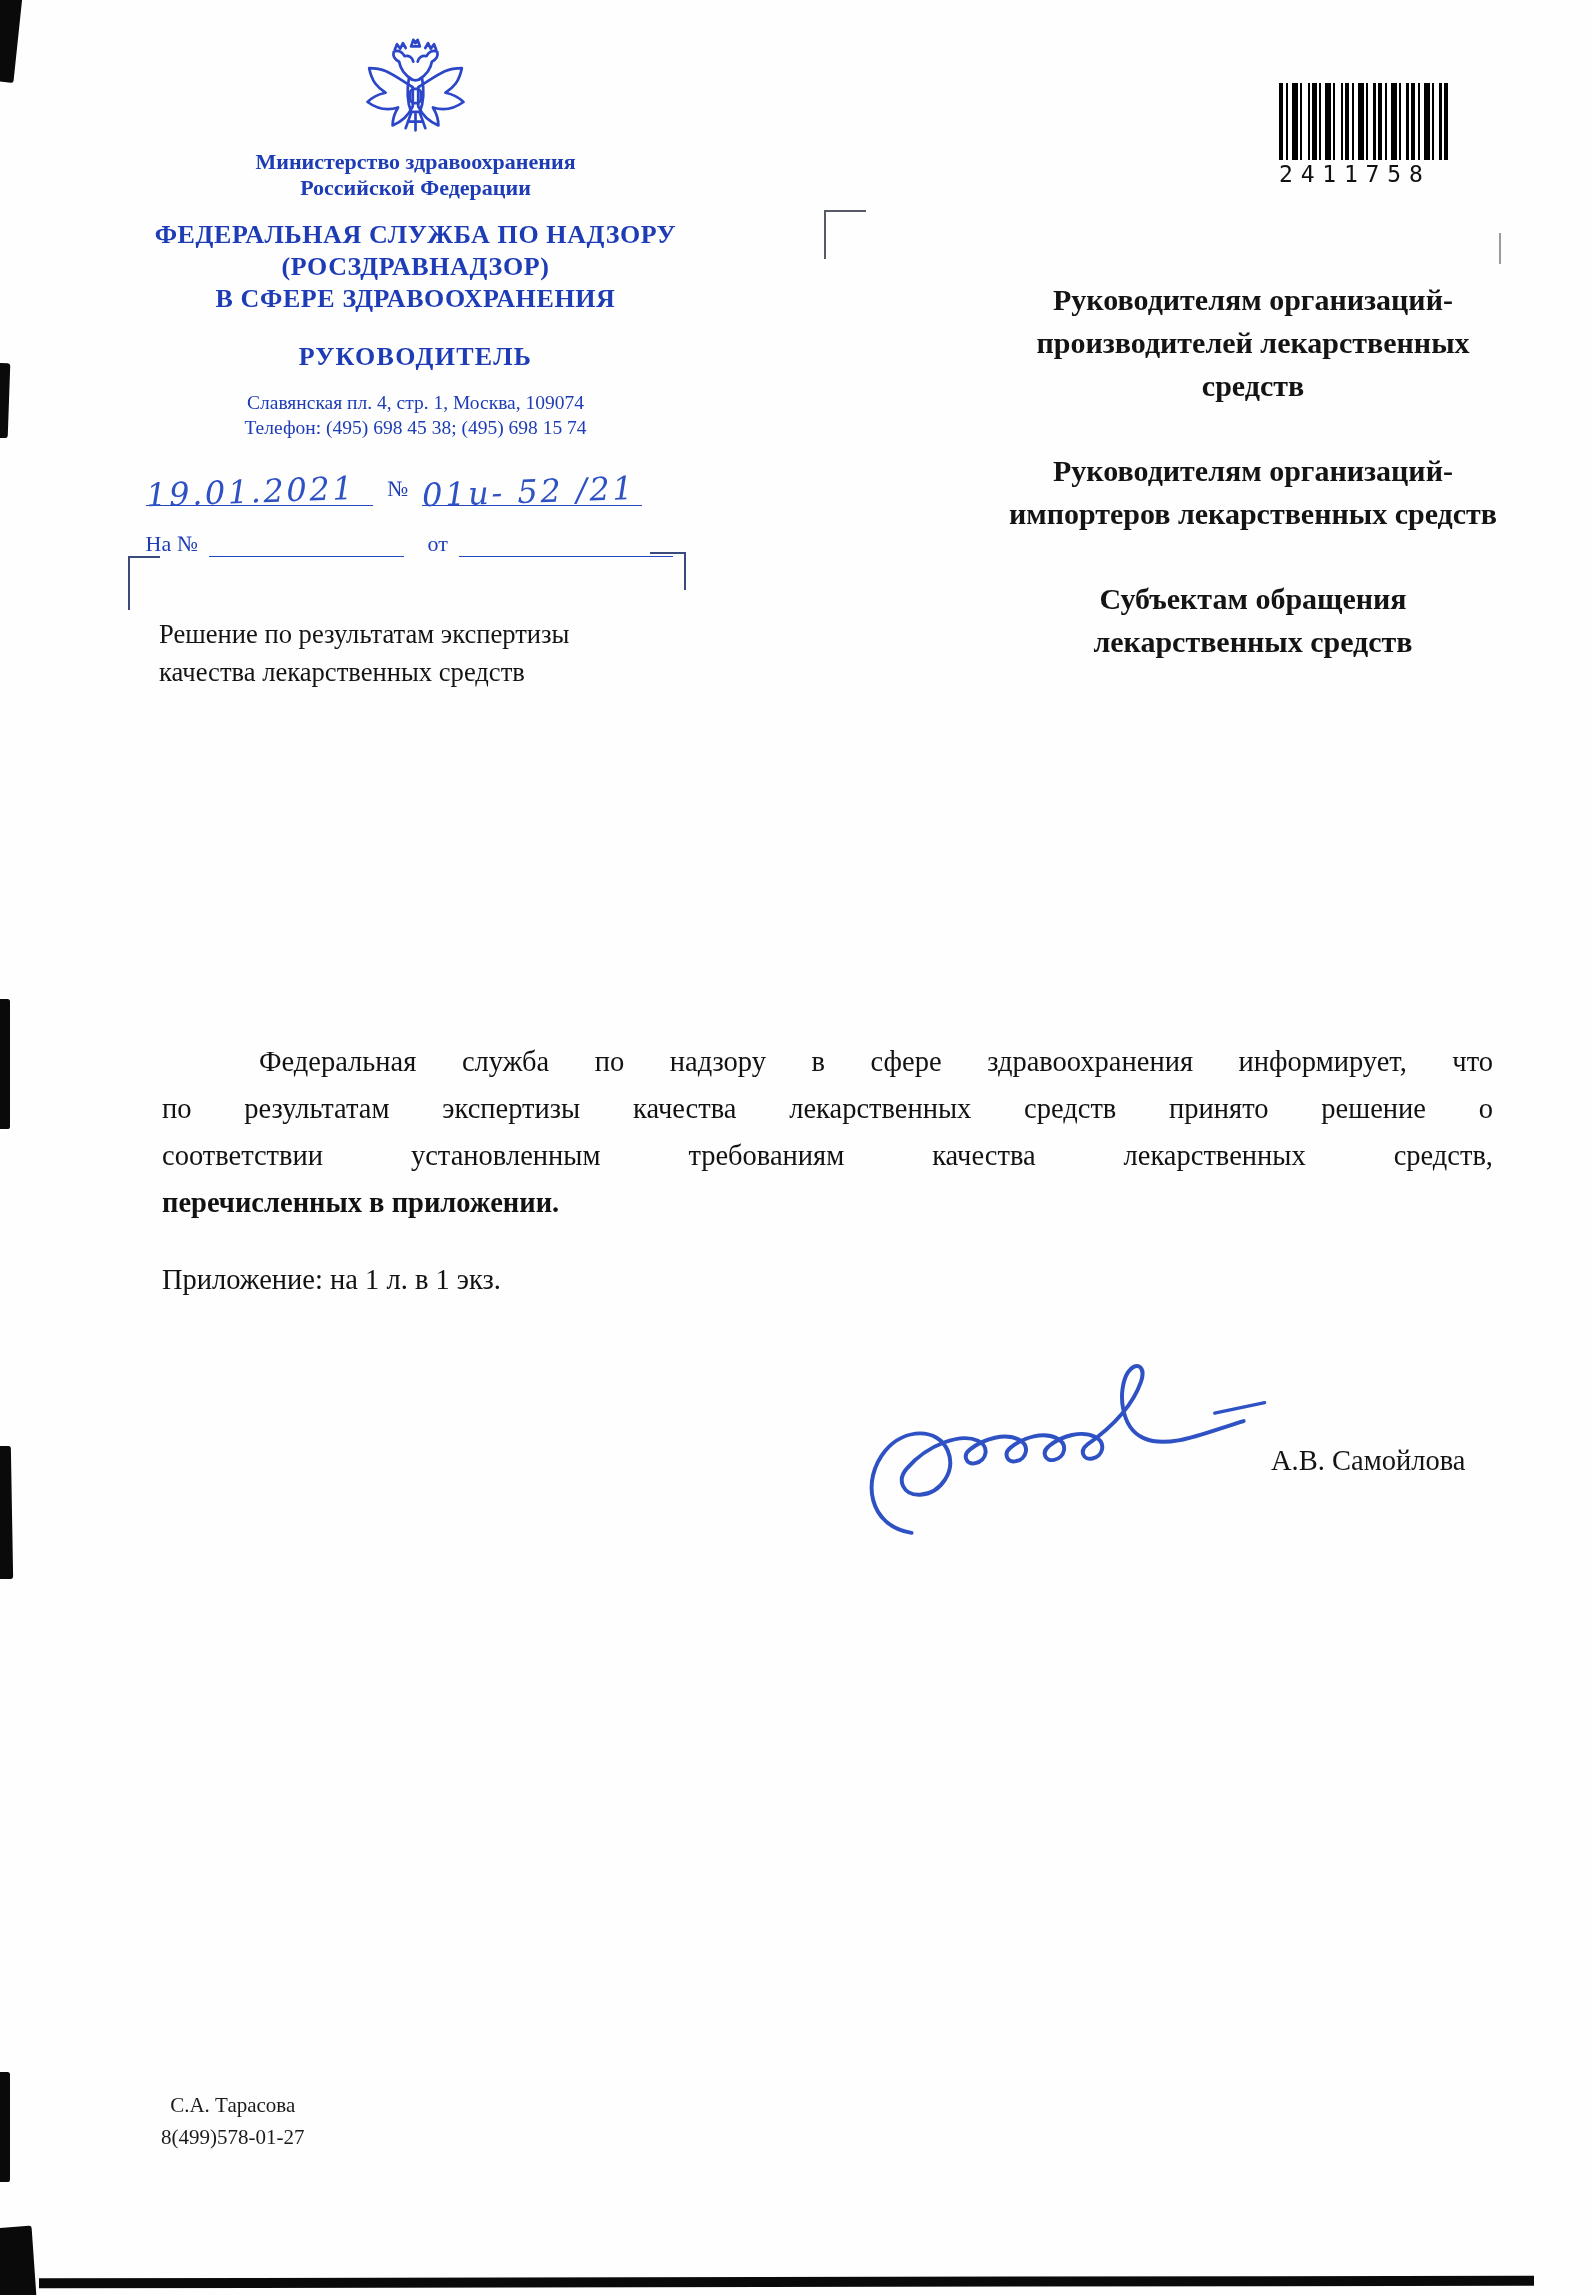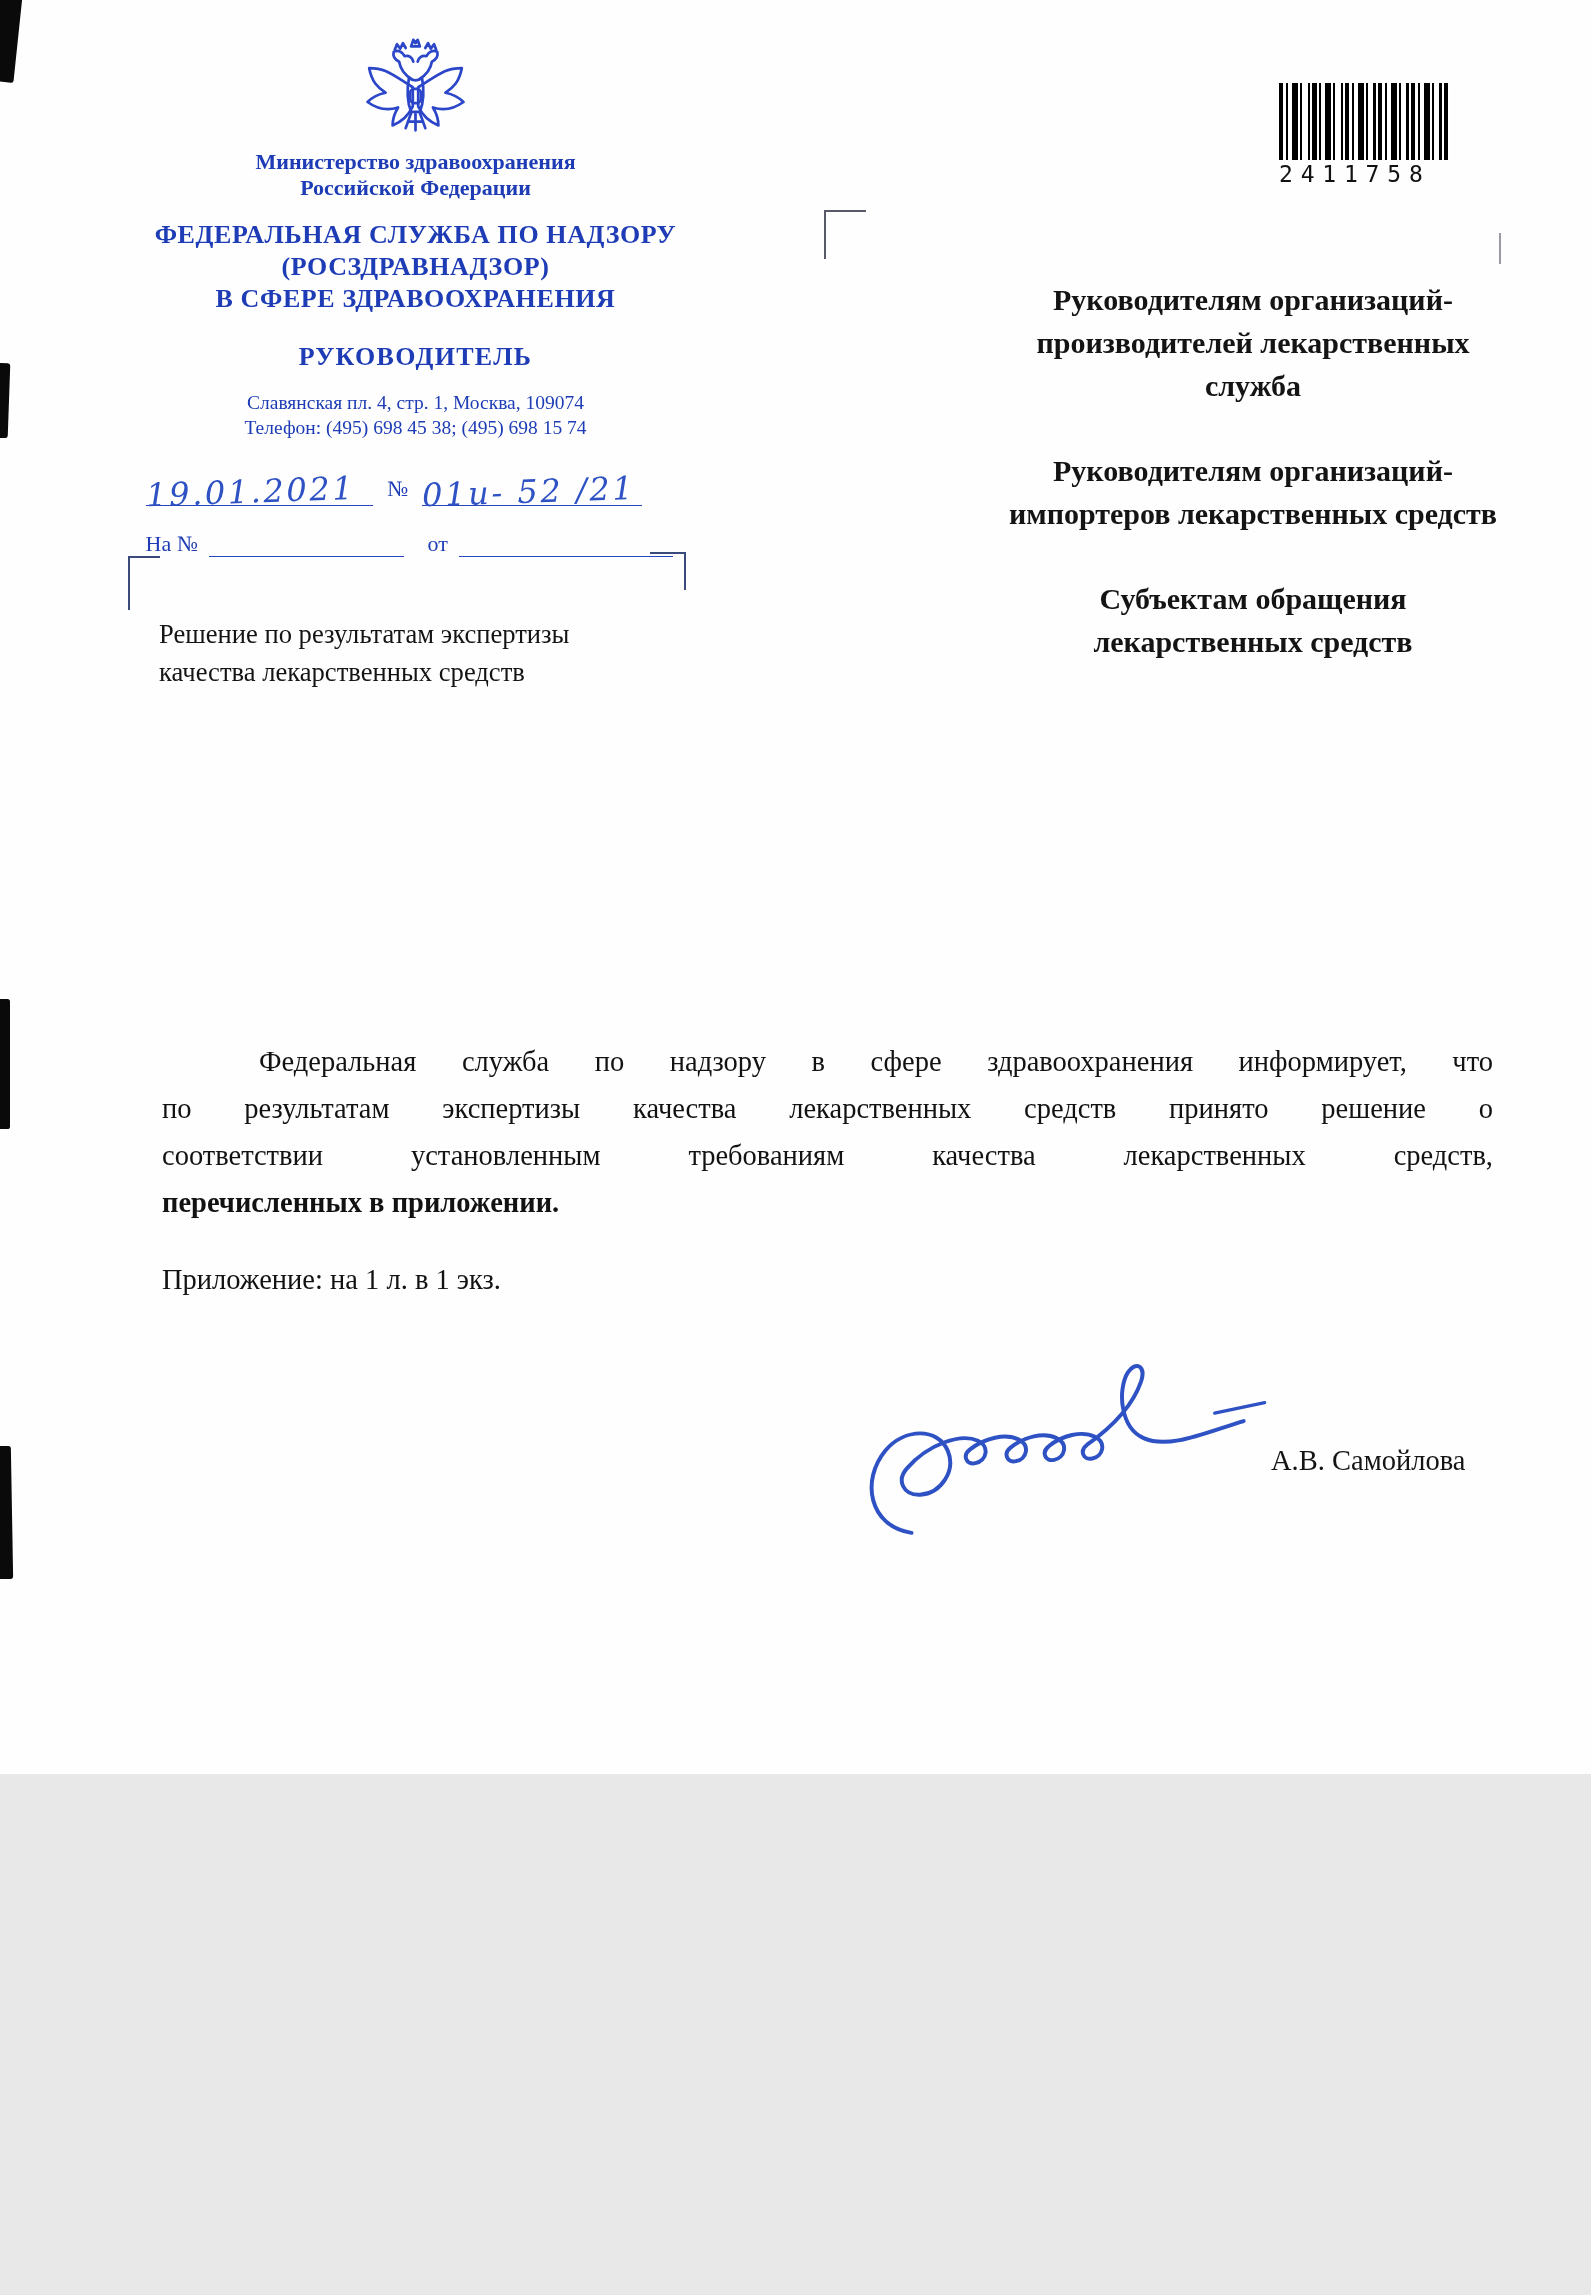--- a/index.html
+++ b/index.html
@@ -1,18 +1,18 @@
 <!DOCTYPE html>
 <html style="font-size:10.4px"><head>
 <meta charset="utf-8">
 <style>
   html,body{margin:0;padding:0;background:#e8e8e8;}
   .page{
     position:relative;
-    width:1591px;height:1774px;
+    width:1591px;height:2295px;
     background:#fefefe;
     overflow:hidden;
     font-family:"Liberation Serif", serif;
     color:#161616;
   }
 
   
   .artifact{position:absolute;background:#0a0a0a;border-radius:2.6px;}
 
   
@@ -190,21 +190,21 @@
 
   <div class="barcode-wrap">
     <div class="barcode-bars"></div>
     <div class="barcode-number">2411758</div>
   </div>
 
   <div class="addressees">
     <div class="addr-block">
       <div>Руководителям организаций-</div>
       <div>производителей лекарственных</div>
-      <div>служба</div>
+      <div>средств</div>
     </div>
     <div class="addr-block">
       <div>Руководителям организаций-</div>
       <div>импортеров лекарственных средств</div>
     </div>
     <div class="addr-block">
       <div>Субъектам обращения</div>
       <div>лекарственных средств</div>
     </div>
   </div>

